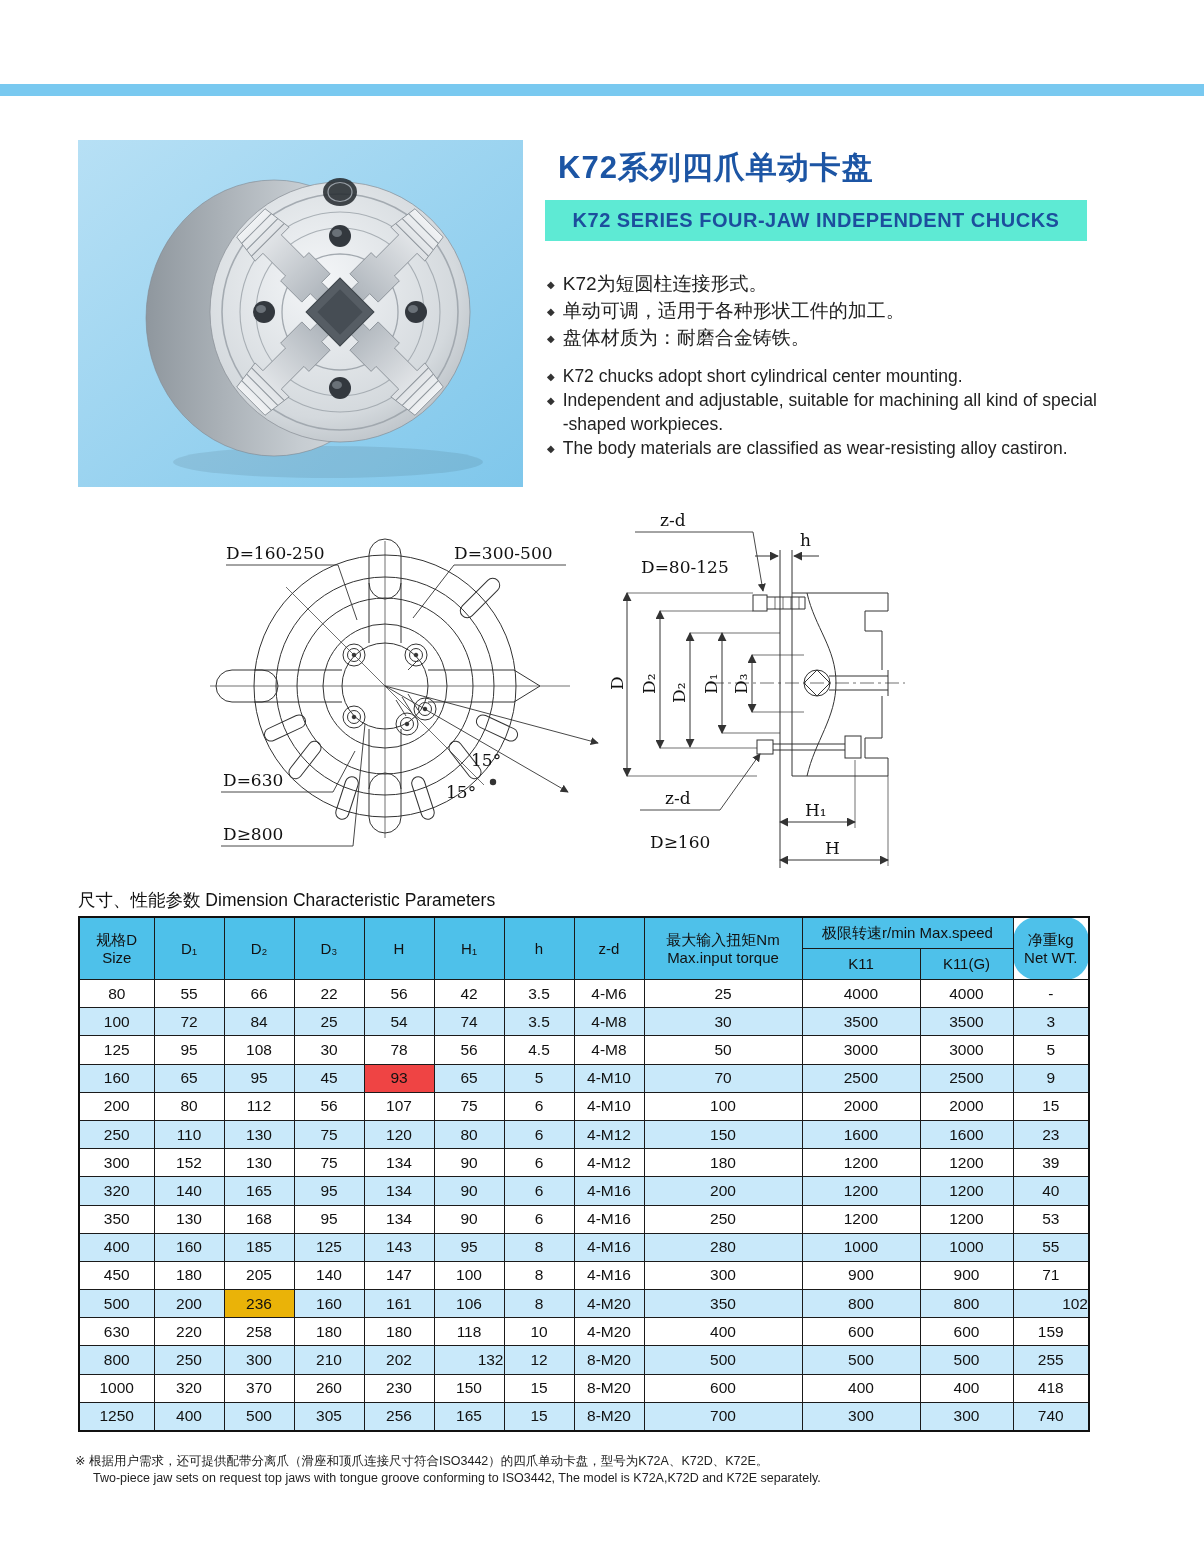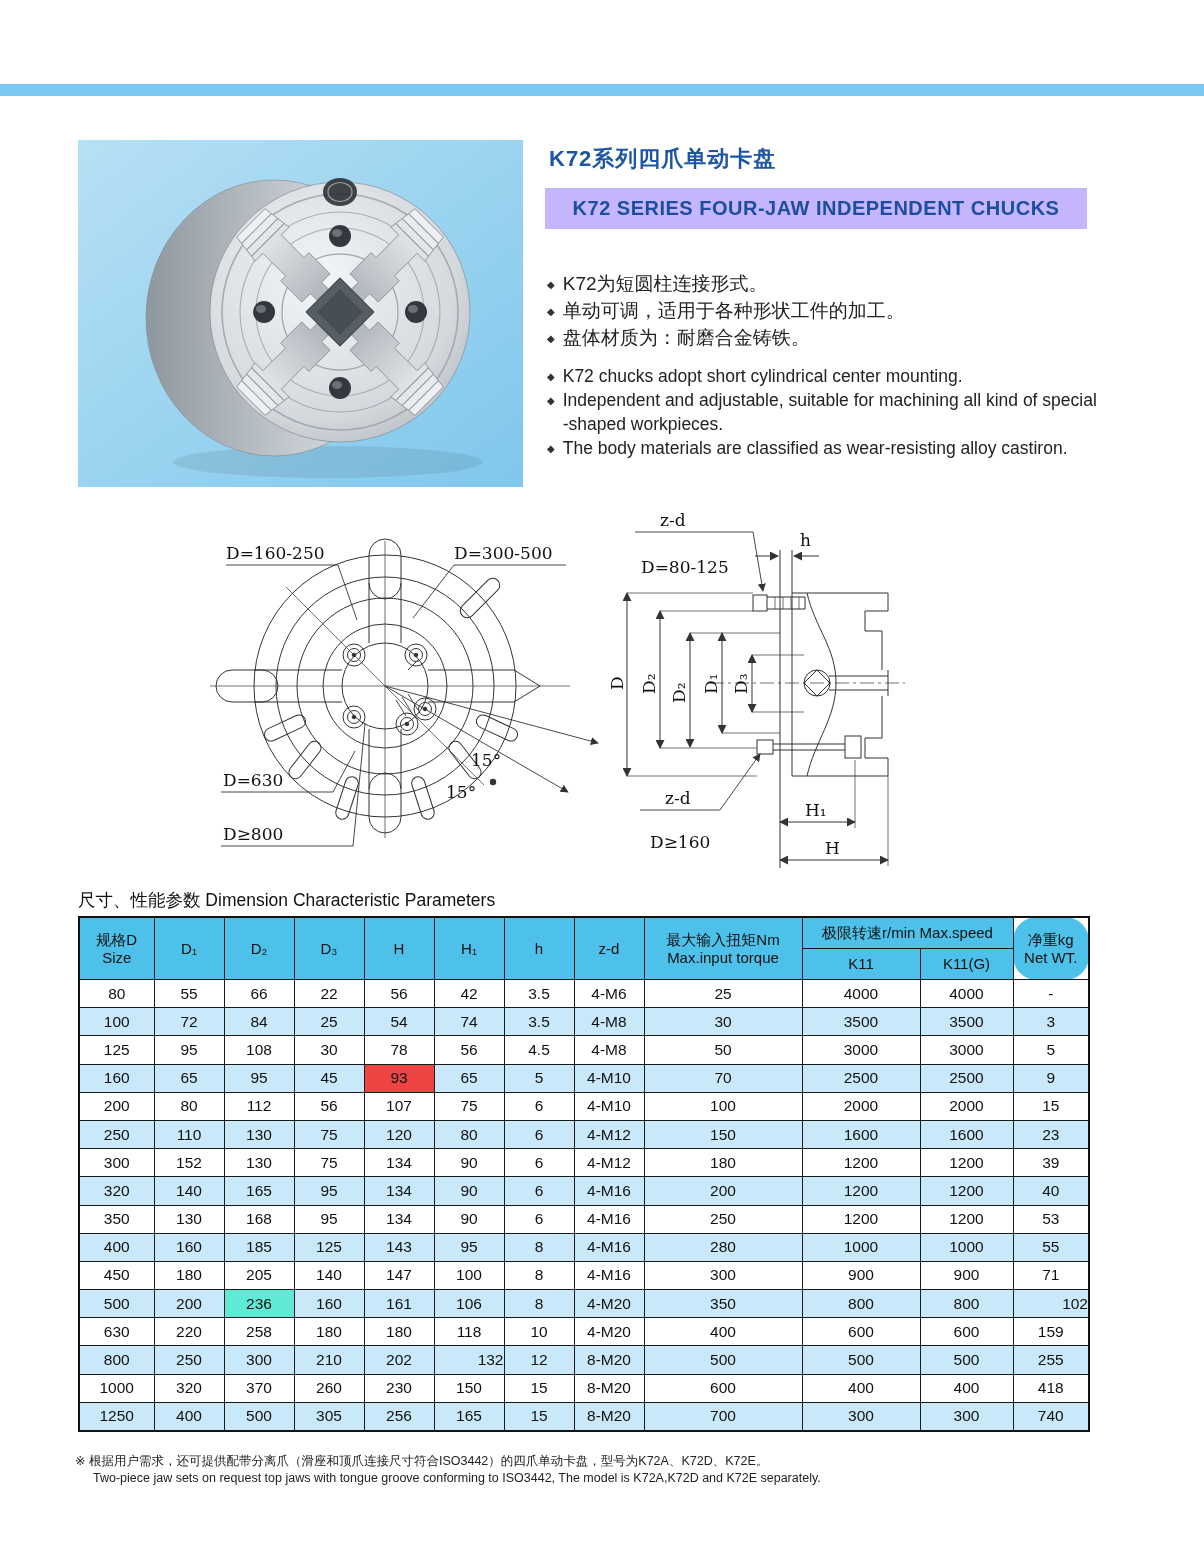--- a/index.html
+++ b/index.html
@@ -5,21 +5,21 @@
   html,body{margin:0;padding:0;background:#fff;}
   .page{position:relative;width:1204px;height:1558px;background:#fff;overflow:hidden;
         font-family:"Liberation Sans","DejaVu Sans",sans-serif;color:#1a1a1a;}
   .topbar{position:absolute;left:0;top:84px;width:1204px;height:12px;background:#79c9f0;}
 
   
   .photo{position:absolute;left:78px;top:140px;width:445px;height:347px;}
 
   
   .head{position:absolute;left:545px;top:136px;width:542px;}
-  .title-cn{font-size:22px;line-height:38px;font-weight:bold;color:#1c55a4;margin:4px;
+  .title-cn{font-size:31px;line-height:38px;font-weight:bold;color:#1c55a4;margin:13px;
             font-family:"Liberation Sans","DejaVu Sans",sans-serif;letter-spacing:1px;}
   .banner{margin-top:10px;height:41px;background:#f2a71d;display:flex;align-items:center;justify-content:center;}
   .banner span{font-size:20px;font-weight:bold;color:#1c4e9d;letter-spacing:.5px;}
 
   
   .feat{position:absolute;width:552px;}
   .feat-cn{left:547px;top:270px;font-size:19px;line-height:27px;color:#222;}
   .feat-en{left:547px;top:364px;font-size:17.5px;line-height:24px;color:#222;}
   .bullet{display:flex;align-items:flex-start;}
   .bullet .dia{font-size:10px;line-height:inherit;margin-right:8px;color:#333;transform:translateY(1px);}
@@ -122,21 +122,21 @@
         <ellipse cx="259" cy="245" rx="5" ry="4" fill="#6a7178"></ellipse>
       <circle cx="186" cy="172" r="11" fill="#33383e"></circle>
         <ellipse cx="183" cy="169" rx="5" ry="4" fill="#6a7178"></ellipse>
     </g>
     <ellipse cx="262" cy="52" rx="17" ry="14" fill="#272c31" opacity="0.88"></ellipse>
     <ellipse cx="262" cy="52" rx="12" ry="9.5" fill="none" stroke="#9aa1a8" stroke-width="1.2"></ellipse>
   </svg>
 
   <div class="head">
     <h1 class="title-cn" style="color: rgb(28, 85, 164);">K72系列四爪单动卡盘</h1>
-    <div class="banner" style="background: #c4b5fd;">
+    <div class="banner" style="background: #5eead4;">
       <span style="color: rgb(28, 78, 157);">K72 SERIES FOUR-JAW INDEPENDENT CHUCKS</span>
     </div>
   </div>
 
   <div class="feat feat-cn">
     <div class="bullet">
         <span class="dia">◆</span>
         <span>K72为短圆柱连接形式。</span>
       </div>
     <div class="bullet">
@@ -538,21 +538,21 @@
           <td>8</td>
           <td>4-M16</td>
           <td>300</td>
           <td>900</td>
           <td>900</td>
           <td>71</td>
         </tr>
         <tr class="alt">
           <td style="background: rgb(201, 233, 250);">500</td>
           <td style="background: rgb(201, 233, 250);">200</td>
-          <td style="background: #5eead4;">236</td>
+          <td style="background: #eab308;">236</td>
           <td style="background: rgb(201, 233, 250);">160</td>
           <td style="background: rgb(201, 233, 250);">161</td>
           <td style="background: rgb(201, 233, 250);">106</td>
           <td style="background: rgb(201, 233, 250);">8</td>
           <td style="background: rgb(201, 233, 250);">4-M20</td>
           <td style="background: rgb(201, 233, 250);">350</td>
           <td style="background: rgb(201, 233, 250);">800</td>
           <td style="background: rgb(201, 233, 250);">800</td>
           <td style="background: rgb(201, 233, 250); text-align: right;">102</td>
         </tr>

